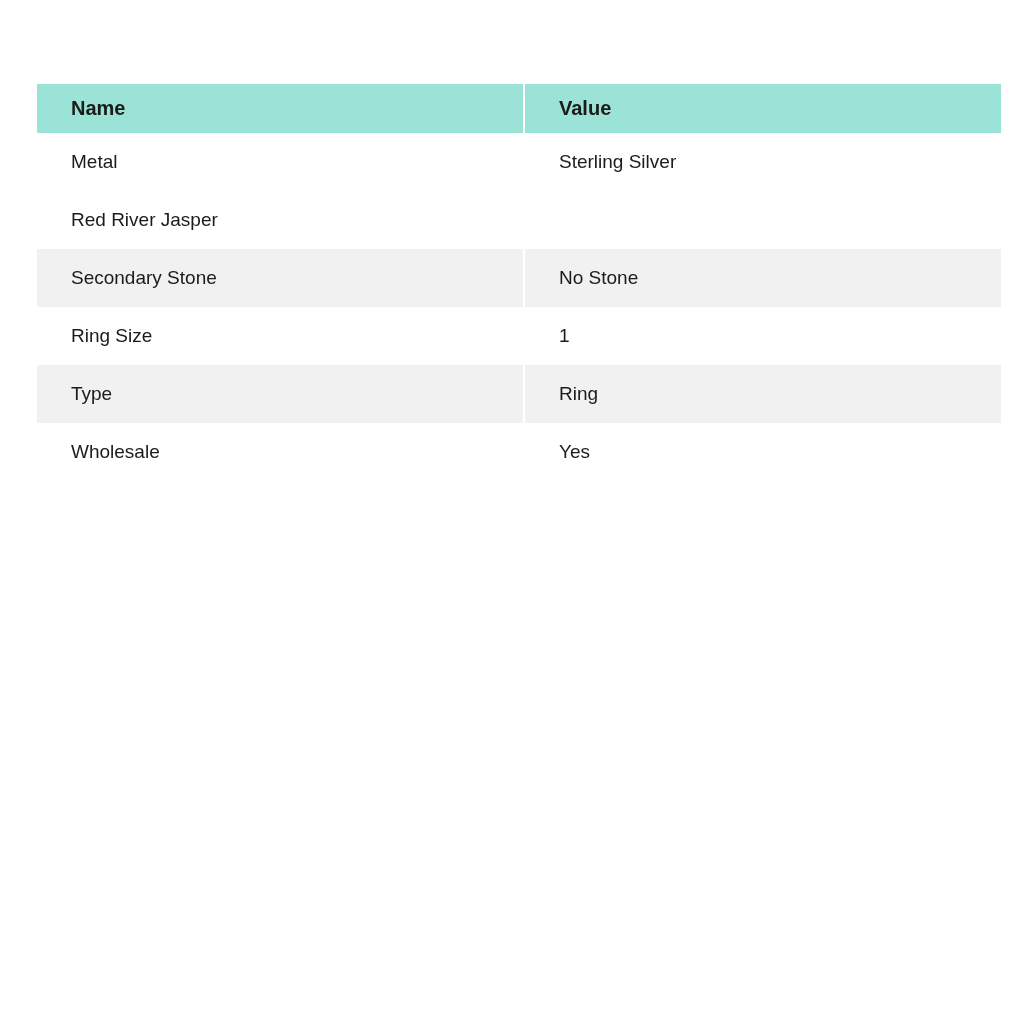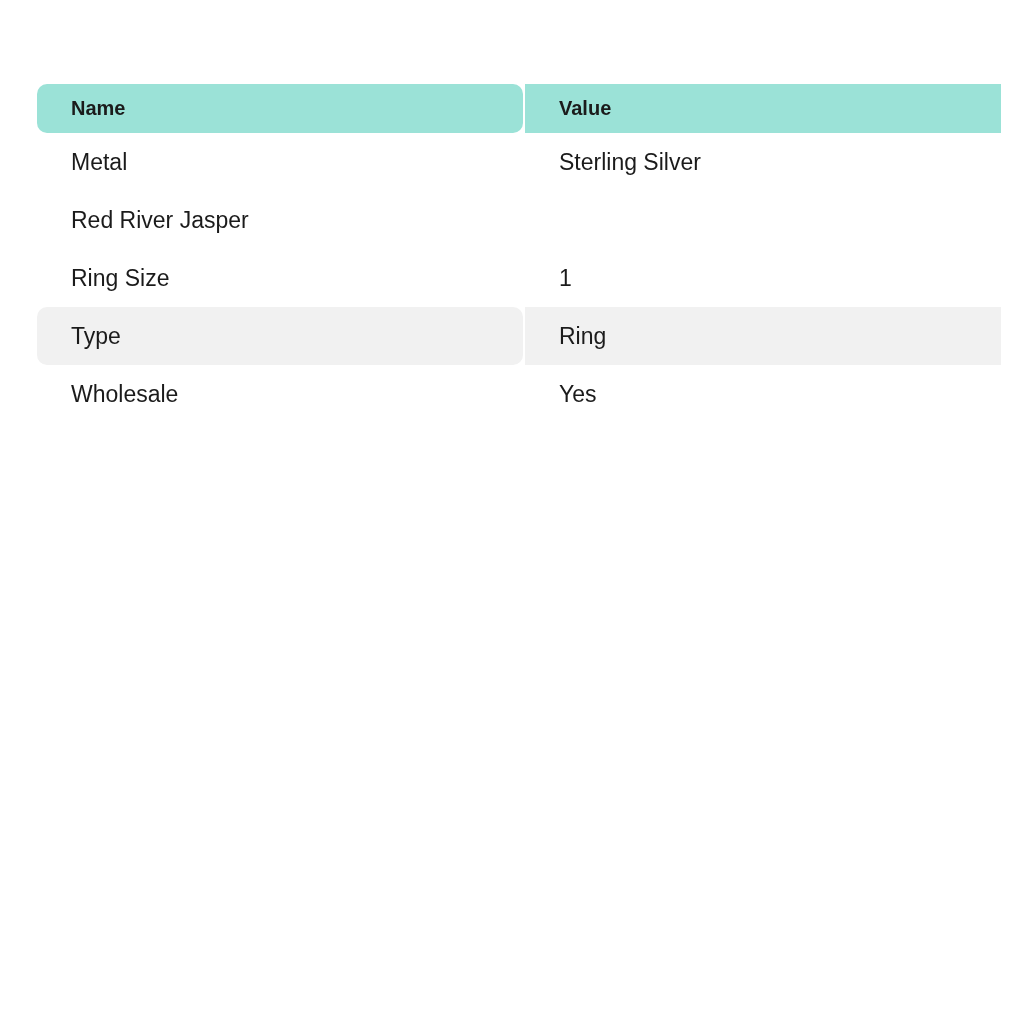--- a/index.html
+++ b/index.html
@@ -20,26 +20,25 @@
   .row {
     display: flex;
     gap: 2px; 
     background: #ffffff;
   }
   .cell {
     box-sizing: border-box;
     display: flex;
     align-items: center;
     padding-left: 34px;
-    font-size: 23px;
+    font-size: 19px;
     background: transparent;
   }
   .cell.name-col {
     flex: 0 0 486px;
-    border-radius: 10px;
   }
   .cell.value-col {
     flex: 1 1 auto;
   }
   .row.header .cell {
     background: #9be2d7;
     height: 49px;
     font-size: 20px;
     font-weight: 600;
   }
@@ -63,20 +62,24 @@
   <div class="row body">
     <div class="cell name-col">Metal</div>
     <div class="cell value-col">Sterling Silver</div>
   </div>
 
 
   <div class="row body">
     <div class="cell value-col">Red River Jasper</div>
   </div>
 
+  <div class="row body alt">
+    <div class="cell name-col">Secondary Stone</div>
+    <div class="cell value-col">No Stone</div>
+  </div>
 
   <div class="row body">
     <div class="cell name-col">Ring Size</div>
     <div class="cell value-col">1</div>
   </div>
 
   <div class="row body alt">
     <div class="cell name-col">Type</div>
     <div class="cell value-col">Ring</div>
   </div>

